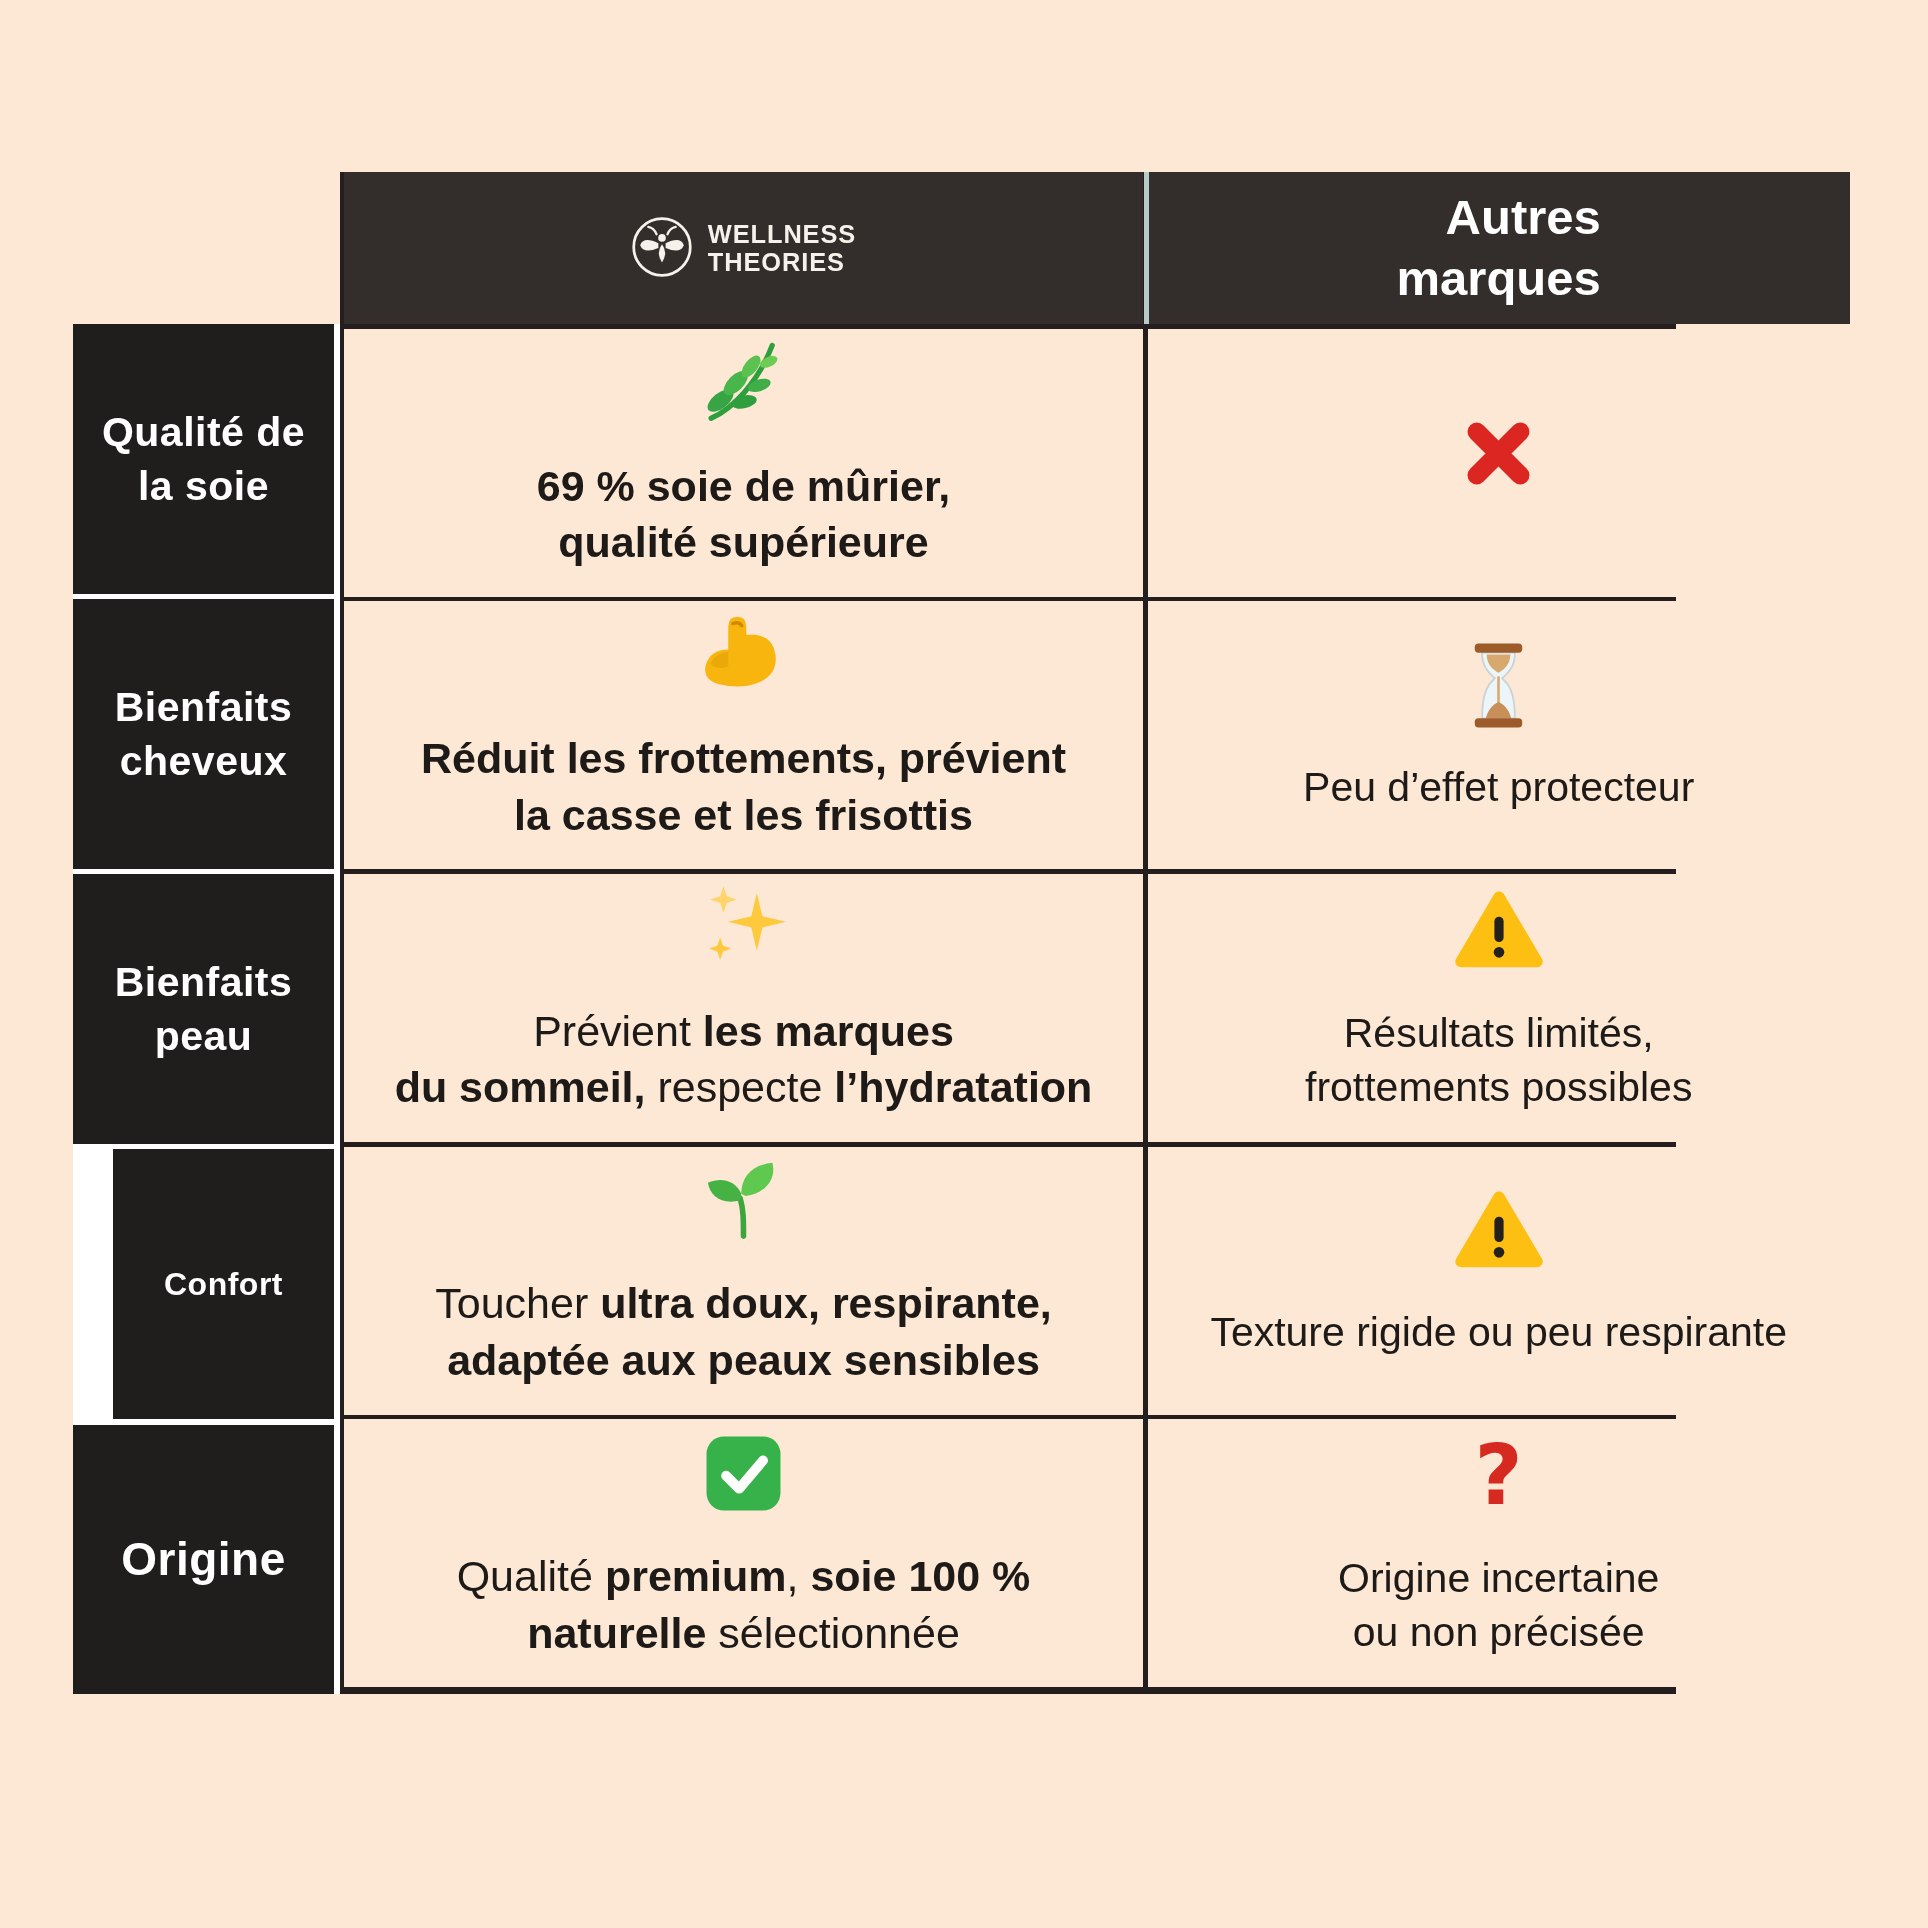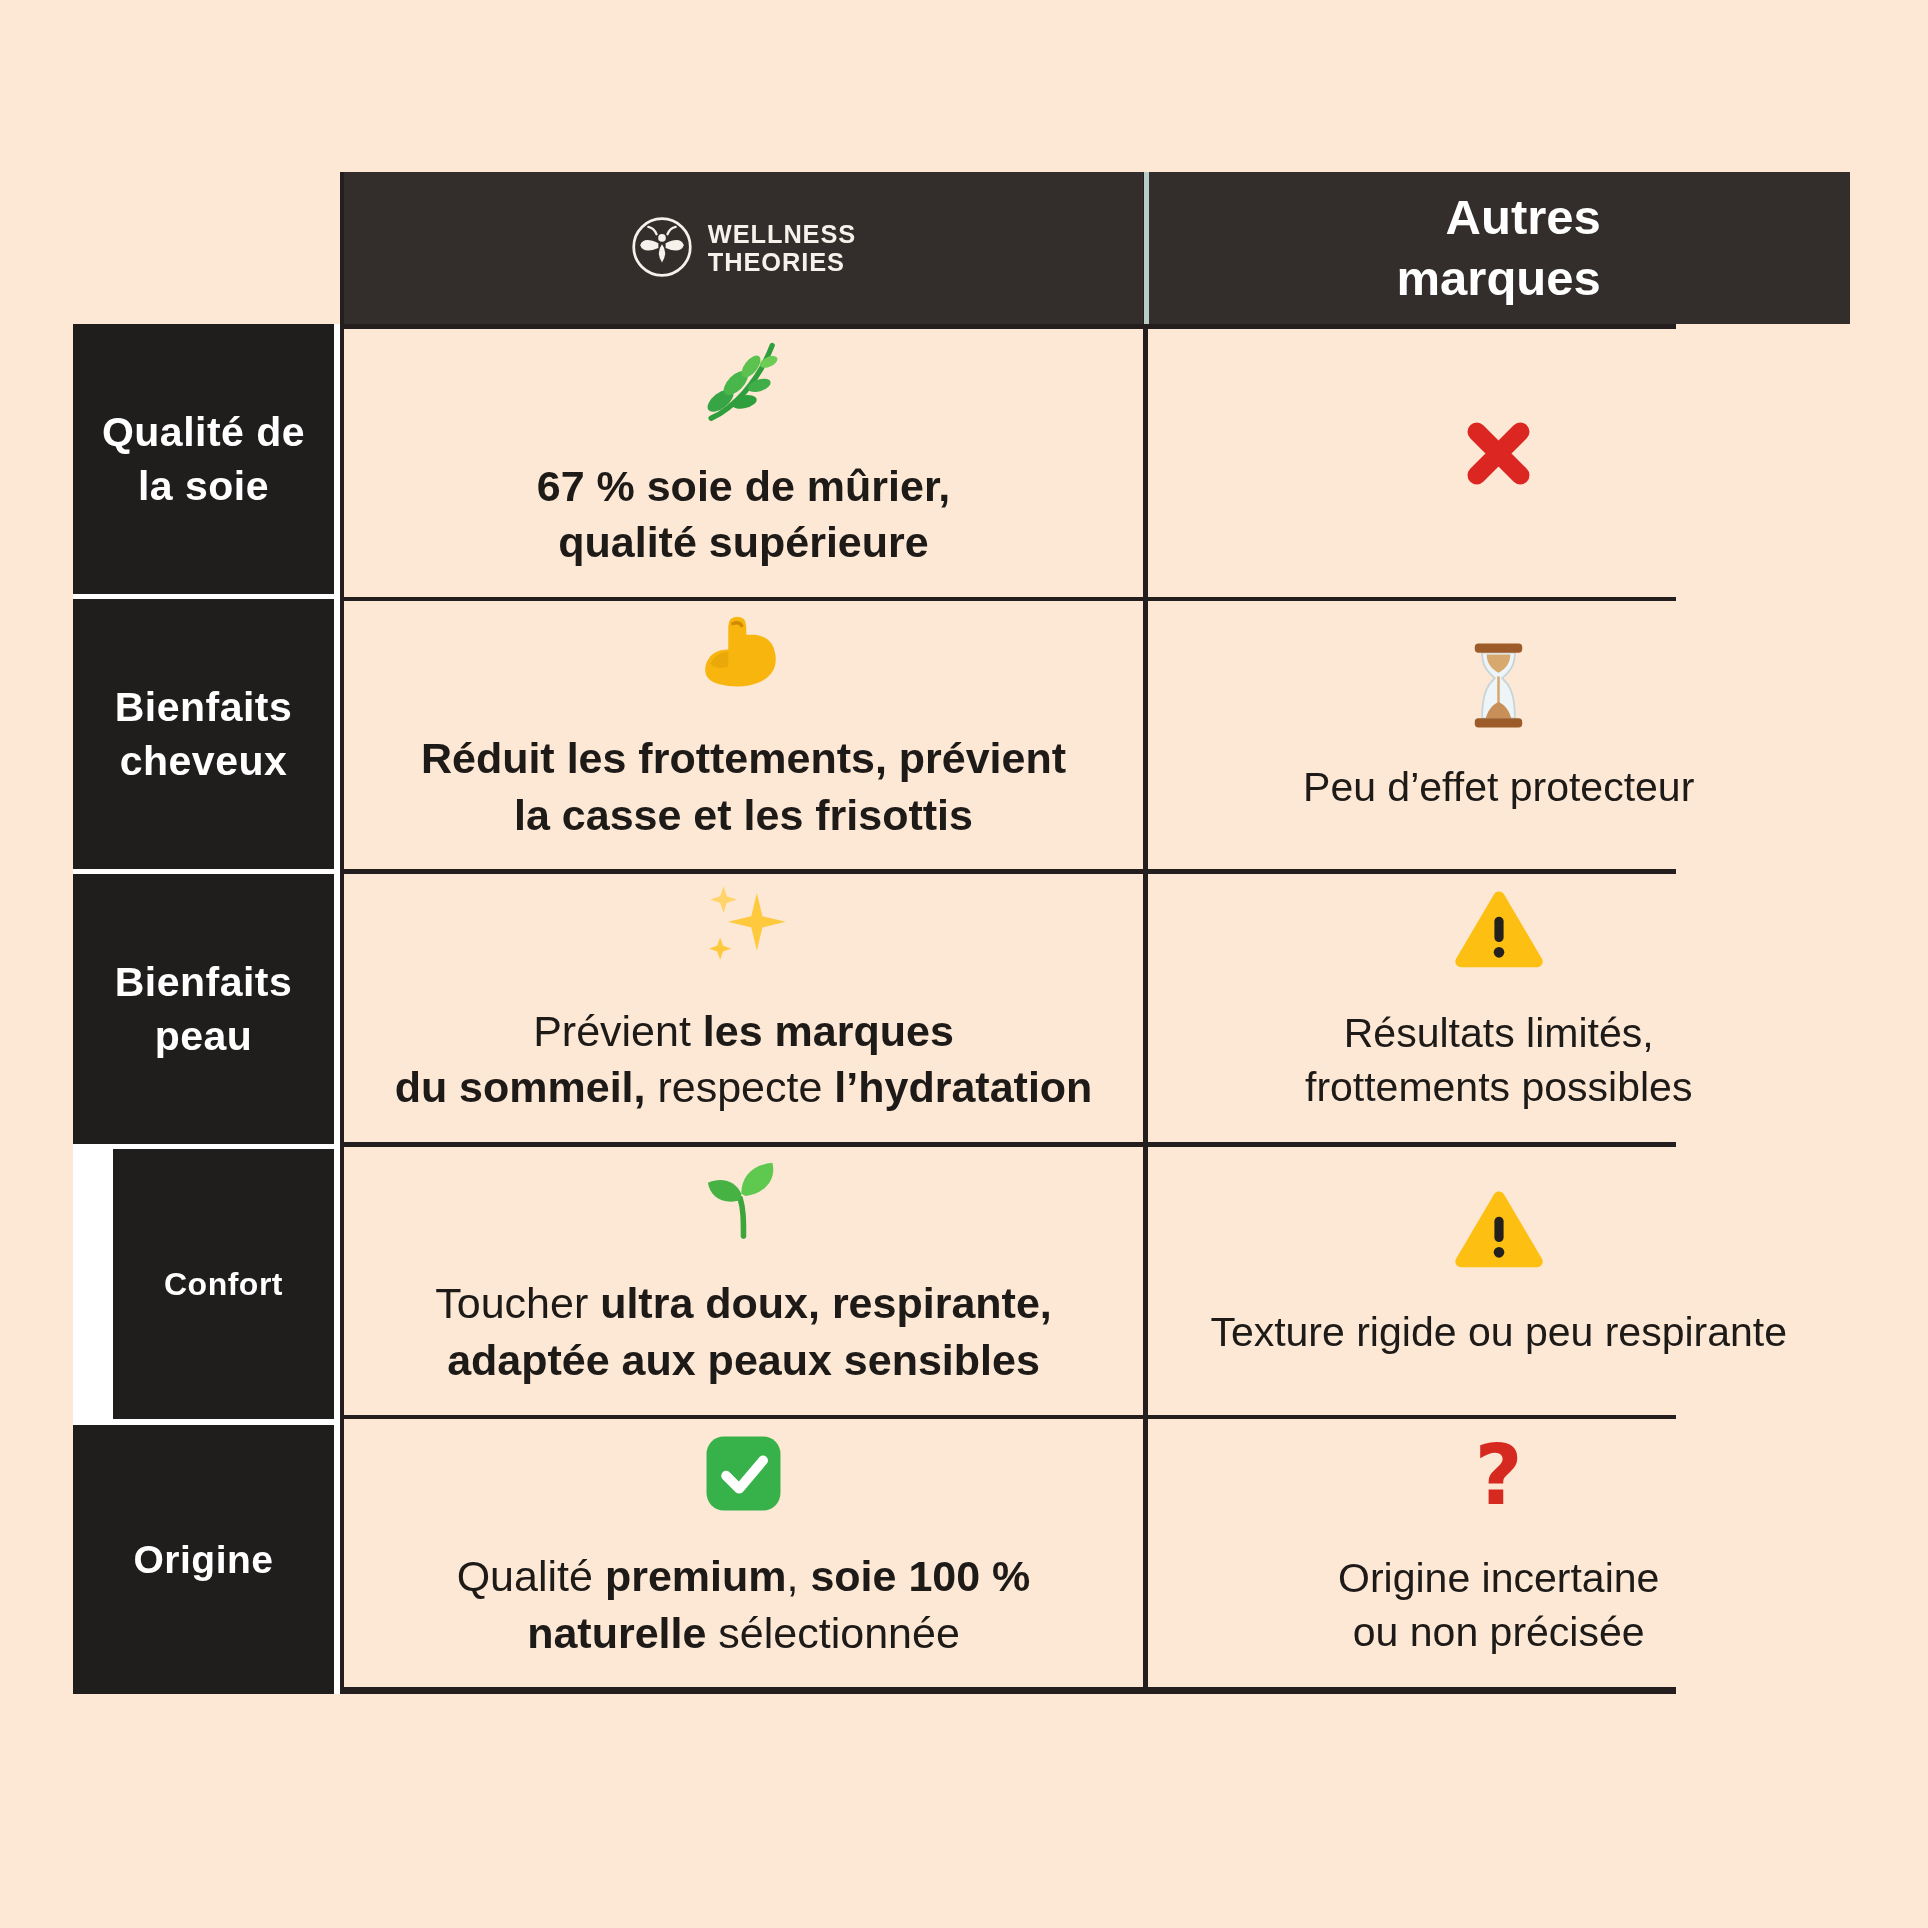--- a/index.html
+++ b/index.html
@@ -18,21 +18,21 @@
     background:#ffffff;padding-right:6px;box-sizing:border-box;
     display:flex;flex-direction:column;gap:5.6px;
   }
   .label-cell{
     flex:1;background:#201d1d;color:#ffffff;
     display:flex;align-items:center;justify-content:center;
     text-align:center;font-weight:700;font-size:41px;line-height:1.32;
     white-space:pre-line;letter-spacing:0.5px;
   }
   .label-cell:nth-child(4){font-size:32px;margin-left:40px;}
-  .label-cell:nth-child(5){font-size:39px;}
+  .label-cell:nth-child(5){font-size:46px;}
 
   
   .content-area{position:absolute;left:267px;top:0;width:1336px;height:1522px;}
   .content-grid{
     display:grid;width:100%;height:100%;box-sizing:border-box;
     grid-template-columns:799px 702px;
     grid-template-rows:152px repeat(5,268px);
     gap:4.7px;background:#241f1e;border:4.7px solid #241f1e;border-top:none;
   }
   .head-cell{
@@ -103,21 +103,21 @@
           <svg viewBox="0 0 80 80" width="94" height="94">
             <path d="M12 70 C30 62 52 40 64 8" fill="none" stroke="#2f9e3c" stroke-width="4.5" stroke-linecap="round"></path>
             <ellipse cx="20" cy="55" rx="13" ry="6.5" fill="#37a446" transform="rotate(-38 20 55)"></ellipse>
             <ellipse cx="33" cy="40" rx="13" ry="6.5" fill="#49b64b" transform="rotate(-45 33 40)"></ellipse>
             <ellipse cx="46" cy="26" rx="11" ry="5.5" fill="#5cc24f" transform="rotate(-52 46 26)"></ellipse>
             <ellipse cx="40" cy="56" rx="11" ry="5.5" fill="#2f9e3c" transform="rotate(-12 40 56)"></ellipse>
             <ellipse cx="53" cy="42" rx="10" ry="5" fill="#3fae49" transform="rotate(-18 53 42)"></ellipse>
             <ellipse cx="61" cy="22" rx="8" ry="4.2" fill="#6ccc54" transform="rotate(-25 61 22)"></ellipse>
           </svg>
         </span>
-        <div class="cell-text"><b>67 % soie de mûrier,</b><br><b>qualité supérieure</b></div>
+        <div class="cell-text"><b>69 % soie de mûrier,</b><br><b>qualité supérieure</b></div>
       </div>
       <div class="cell others-cell">
         <span class="icon-slot">
           <svg viewBox="0 0 80 80" width="87" height="87">
             <path d="M20 20 L60 60 M60 20 L20 60" stroke="#dc2621" stroke-width="17" stroke-linecap="round" fill="none"></path>
           </svg>
         </span>
       </div>
 
       <div class="cell brand-cell">

